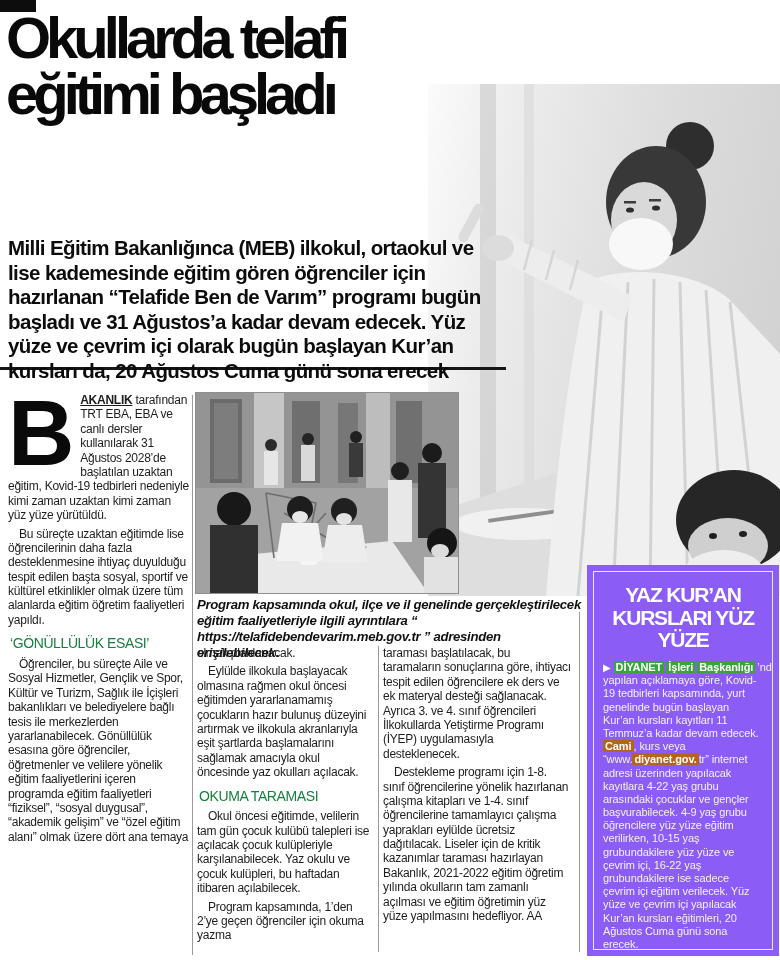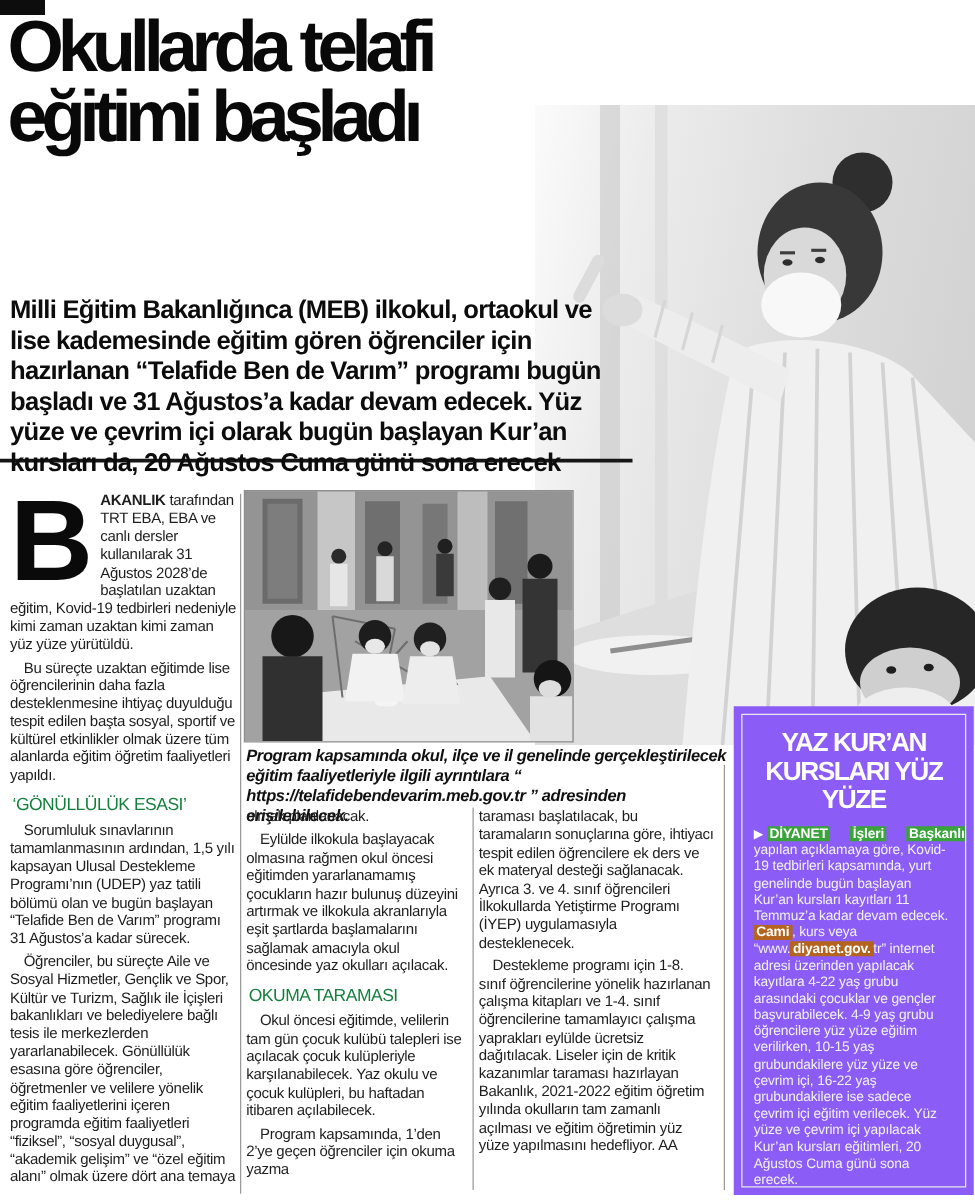--- a/index.html
+++ b/index.html
@@ -30,42 +30,42 @@
 
   
   .col{position:absolute;overflow:hidden;font-size:12px;line-height:1.2;letter-spacing:-0.25px;color:#1d1d1d;}
   .col p{margin:0 0 4px 0;}
   .col p.indent{text-indent:11px;}
   .col1{left:8px;top:393px;width:183px;height:565px;}
   .col2{left:197px;top:646px;width:178px;height:312px;}
   .col3{left:383px;top:646px;width:188px;height:312px;}
   .section-h{font-weight:400;font-size:14px;letter-spacing:-0.4px;color:#15803d;margin:8px 0 5px 2px;}
   .dropcap{float:left;font-weight:900;font-size:92px;line-height:74px;margin:3px 6px 0 0;color:#0a0a0a;}
-  .lead{font-weight:800;}
+  .lead{font-weight:800;text-decoration:underline;}
 
   .vline{position:absolute;width:1px;background:#9a9a9a;}
   .vline.a{left:192px;top:395px;height:560px;}
   .vline.b{left:378px;top:646px;height:306px;}
   .vline.c{left:579px;top:612px;height:340px;}
 
   .caption{
     position:absolute;left:197px;top:597px;width:386px;
     font-style:italic;font-weight:700;font-size:13.2px;line-height:1.22;letter-spacing:-0.3px;color:#101010;
   }
 
   
   .kuran-box{
     position:absolute;left:587px;top:565px;width:192px;height:391px;z-index:6;
     background:#8b5cf6;box-sizing:border-box;padding:6px;
   }
   .kuran-inner{border:1.5px solid #e9e9e9;height:100%;box-sizing:border-box;padding:10px 9px 6px 9px;overflow:hidden;}
   .kuran-title{color:#ffffff;font-weight:900;font-size:21px;line-height:1.08;letter-spacing:-1.2px;text-align:center;margin:2px 0 9px 0;}
   .kuran-body{color:#f2f2f2;font-size:11px;line-height:1.2;letter-spacing:-0.1px;text-align:left;}
   .arrow{color:#ffffff;font-size:10px;margin-right:3px;}
-  .hl-green{background:#3aa33c;color:#ffffff;padding:0 2px;margin-right:16px;font-weight:700;}
+  .hl-green{background:#3aa33c;color:#ffffff;padding:0 2px;margin-right:2px;font-weight:700;}
   .hl-orange{background:#b4641e;color:#ffffff;padding:0 2px;font-weight:700;}
 </style>
 </head>
 <body>
 
 <div class="page">
 
   <div class="corner-mark"></div>
 
   <div class="teacher-photo photo">
@@ -178,21 +178,20 @@
   <div class="caption">Program kapsamında okul, ilçe ve il genelinde gerçekleştirilecek eğitim faaliyetleriyle ilgili ayrıntılara “ https://telafidebendevarim.meb.gov.tr ” adresinden erişilebilecek.</div>
 
   <div class="vline a"></div>
   <div class="vline b"></div>
   <div class="vline c"></div>
 
   <div class="col col1">
     <p><span class="dropcap">B</span><span class="lead">AKANLIK</span><span> tarafından TRT EBA, EBA ve canlı dersler kullanılarak 31 Ağustos 2028’de başlatılan uzaktan eğitim, Kovid-19 tedbirleri nedeniyle kimi zaman uzaktan kimi zaman yüz yüze yürütüldü.</span></p>
     <p class="indent">Bu süreçte uzaktan eğitimde lise öğrencilerinin daha fazla desteklenmesine ihtiyaç duyulduğu tespit edilen başta sosyal, sportif ve kültürel etkinlikler olmak üzere tüm alanlarda eğitim öğretim faaliyetleri yapıldı.</p>
     <div class="section-h">‘GÖNÜLLÜLÜK ESASI’</div>
-    <p class="indent">Sorumluluk sınavlarının tamamlanmasının ardından, 1,5 yılı kapsayan Ulusal Destekleme Programı’nın (UDEP) yaz tatili bölümü olan ve bugün başlayan  “Telafide Ben de Varım” programı 31 Ağustos’a kadar sürecek.</p>
     <p class="indent">Öğrenciler, bu süreçte Aile ve Sosyal Hizmetler, Gençlik ve Spor, Kültür ve Turizm, Sağlık ile İçişleri bakanlıkları ve belediyelere bağlı tesis ile merkezlerden yararlanabilecek. Gönüllülük esasına göre öğrenciler, öğretmenler ve velilere yönelik eğitim faaliyetlerini içeren programda eğitim faaliyetleri “fiziksel”, “sosyal duygusal”, “akademik gelişim” ve “özel eğitim alanı” olmak üzere dört ana temaya</p>
   </div>
 
   <div class="col col2">
     <p>olmak planlanacak.</p>
     <p class="indent">Eylülde ilkokula başlayacak olmasına rağmen okul öncesi eğitimden yararlanamamış çocukların hazır bulunuş düzeyini artırmak ve ilkokula akranlarıyla eşit şartlarda başlamalarını sağlamak amacıyla okul öncesinde yaz okulları açılacak.</p>
     <div class="section-h">OKUMA TARAMASI</div>
     <p class="indent">Okul öncesi eğitimde, velilerin tam gün çocuk kulübü talepleri ise açılacak çocuk kulüpleriyle karşılanabilecek. Yaz okulu ve çocuk kulüpleri, bu haftadan itibaren açılabilecek.</p>
     <p class="indent">Program kapsamında, 1’den 2’ye geçen öğrenciler için okuma yazma</p>
   </div>

